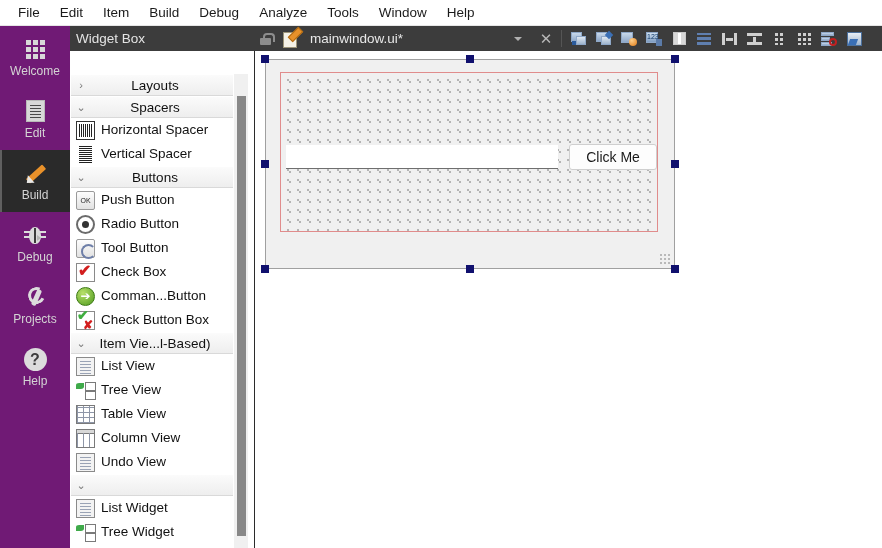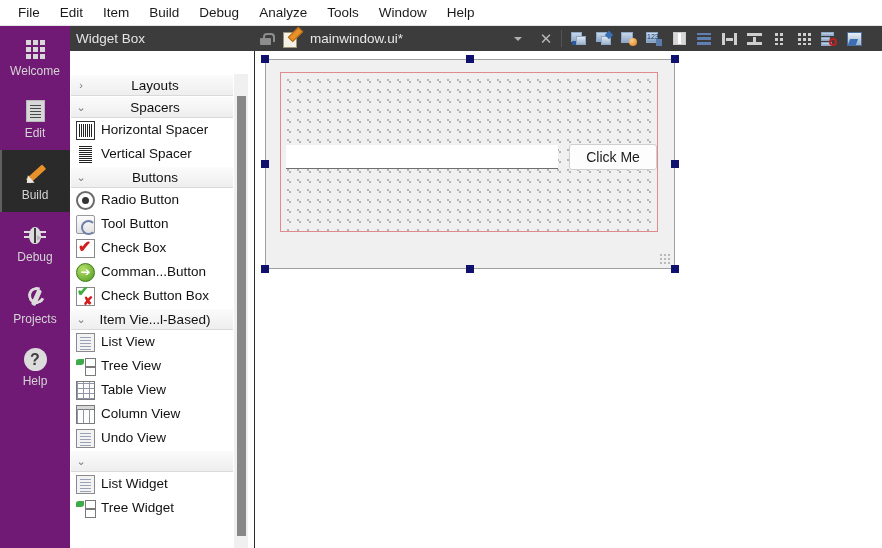--- a/index.html
+++ b/index.html
@@ -405,20 +405,24 @@
     <div class="wb-item">
       <span class="wb-ico ic-vspacer"></span>
       <span class="lbl">Vertical Spacer</span>
     </div>
 
     <div class="wb-section">
       <span class="chev">⌄</span>
       <span class="sect-label">Buttons</span>
     </div>
 
+    <div class="wb-item">
+      <span class="wb-ico ic-push">OK</span>
+      <span class="lbl">Push Button</span>
+    </div>
 
     <div class="wb-item">
       <span class="wb-ico ic-radio"></span>
       <span class="lbl">Radio Button</span>
     </div>
 
     <div class="wb-item">
       <span class="wb-ico ic-tool"></span>
       <span class="lbl">Tool Button</span>
     </div>

